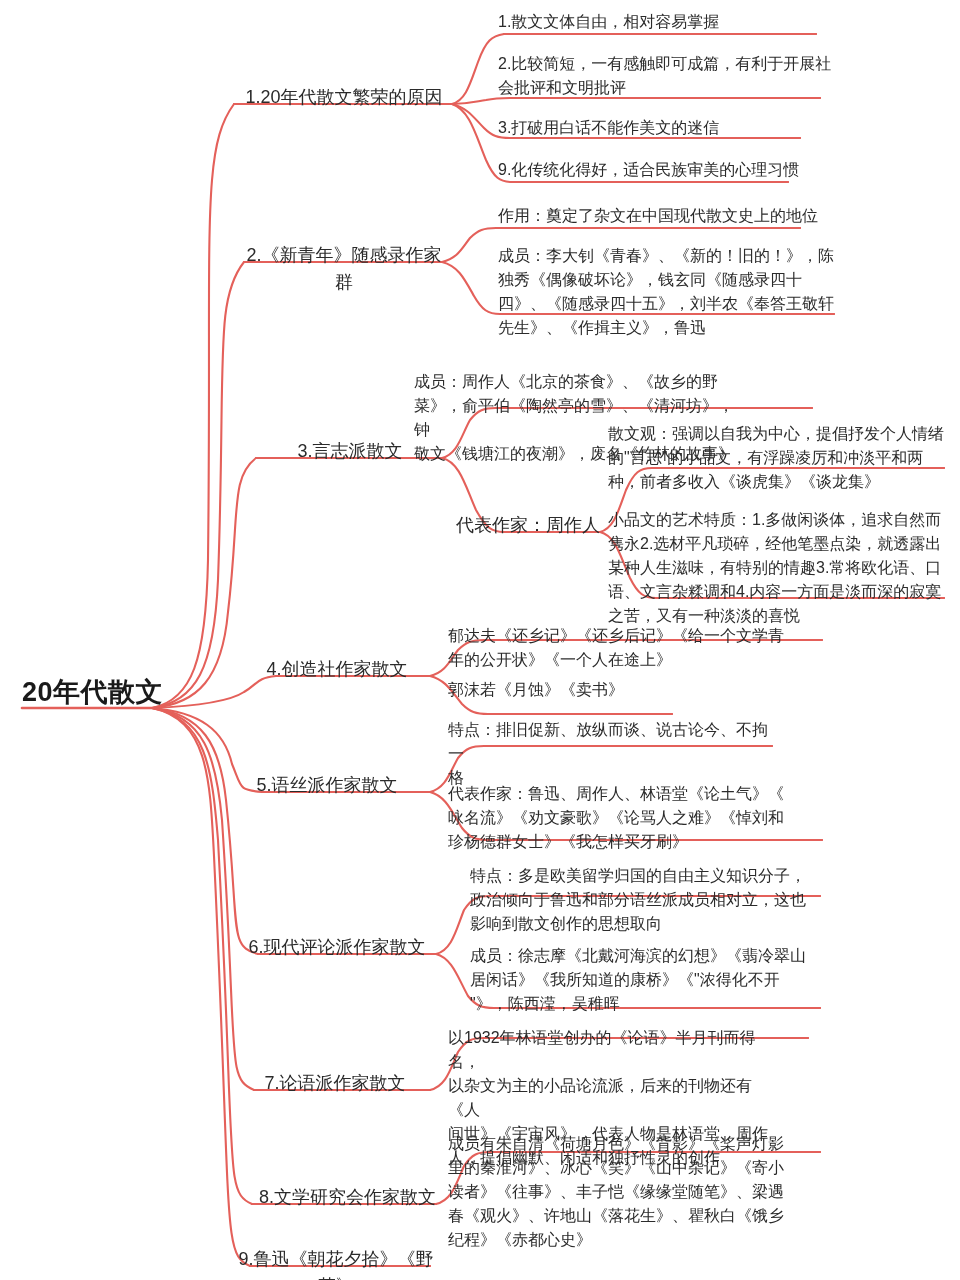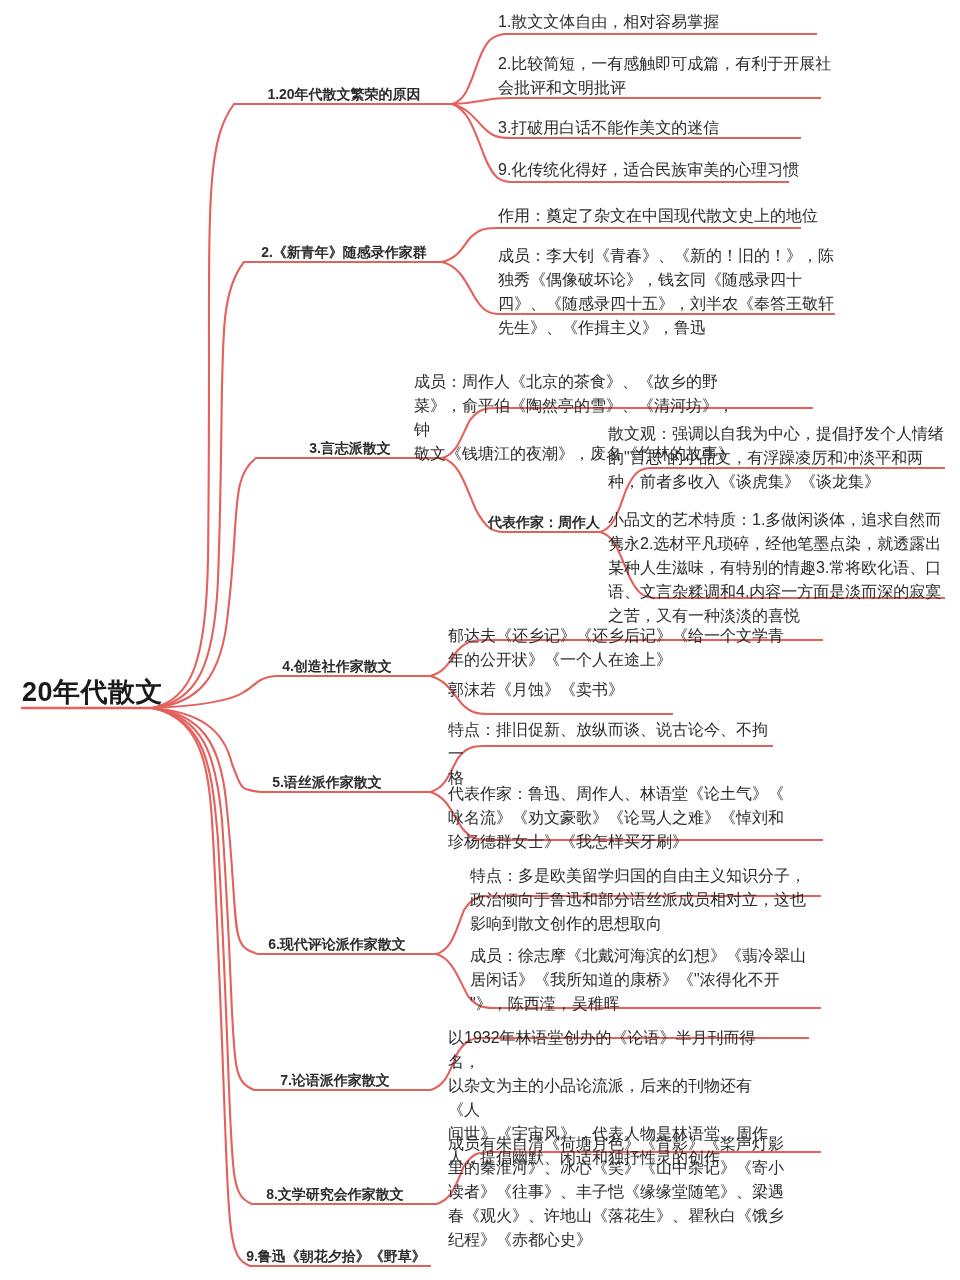--- a/index.html
+++ b/index.html
@@ -34,24 +34,23 @@
     white-space: pre-wrap;
     word-break: break-all;
   }
   .root-node {
     font-size: 27px;
     font-weight: bold;
     letter-spacing: 0.5px;
     color: #1a1a1a;
   }
   .branch-node {
-    font-size: 14px;
+    font-size: 18px;
     color: #2b2b2b;
     text-align: center;
-    font-weight: bold;
   }
   .leaf-node {
     font-size: 16px;
     color: #2b2b2b;
     text-align: left;
   }
 </style>
 </head>
 <body>
 
@@ -197,21 +196,21 @@
   <div class="node leaf-node" style="left:470px; top:944px; width:340px;">成员：徐志摩《北戴河海滨的幻想》《翡冷翠山
 居闲话》《我所知道的康桥》《"浓得化不开
 "》，陈西滢，吴稚晖</div>
 
   <div class="node branch-node" style="left:240px; top:1070px; width:190px;">7.论语派作家散文</div>
   <div class="node leaf-node" style="left:448px; top:1026px; width:330px;">以1932年林语堂创办的《论语》半月刊而得名，
 以杂文为主的小品论流派，后来的刊物还有《人
 间世》《宇宙风》，代表人物是林语堂、周作
 人，提倡幽默、闲适和独抒性灵的创作</div>
 
-  <div class="node branch-node" style="left:234px; top:1184px; width:202px;">8.文学研究会作家散文</div>
+  <div class="node branch-node" style="left:234px; top:1184px; width:202px;text-align:right;">8.文学研究会作家散文</div>
   <div class="node leaf-node" style="left:448px; top:1132px; width:340px;">成员有朱自清《荷塘月色》《背影》《桨声灯影
 里的秦淮河》、冰心《笑》《山中杂记》《寄小
 读者》《往事》、丰子恺《缘缘堂随笔》、梁遇
 春《观火》、许地山《落花生》、瞿秋白《饿乡
 纪程》《赤都心史》</div>
 
   <div class="node branch-node" style="left:236px; top:1246px; width:200px; text-align:center;">9.鲁迅《朝花夕拾》《野草》</div>
 
 </div>
 

